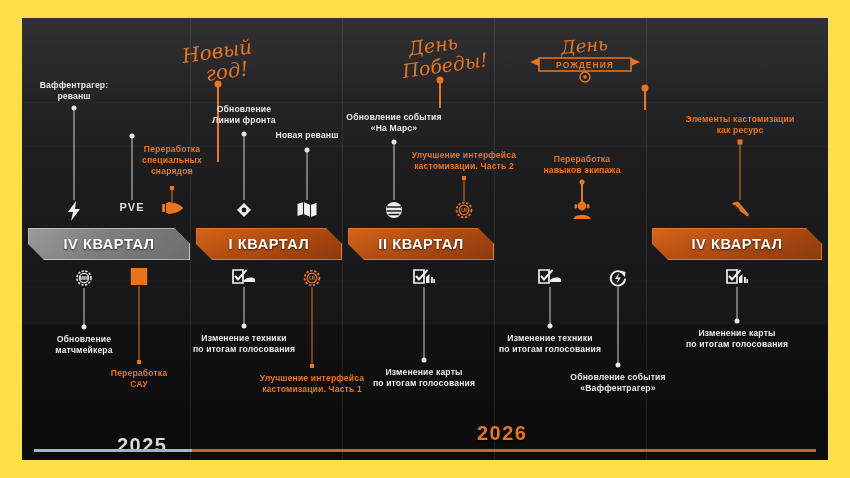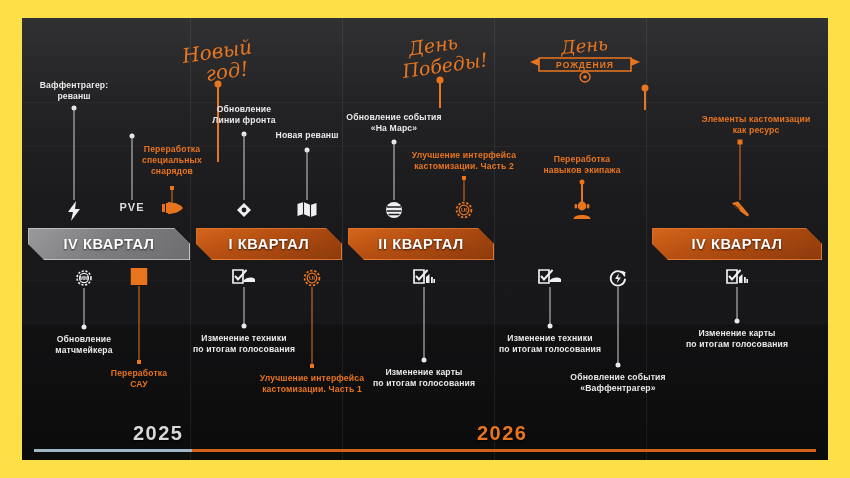--- a/index.html
+++ b/index.html
@@ -376,21 +376,21 @@
       </svg>
     </div>
     <div class="ms-stem white" style="left:596px;top:269px;height:78px;"></div>
     <div class="ms-dot white" style="left:596px;top:347px;"></div>
     <div class="ms-label white" style="left:596px;top:354px;">Обновление события<br>«Ваффентрагер»</div>
 
     <div class="col" style="left:624px;width:182px;">
       <div class="colbg"></div>
     </div>
 
-    <div class="ms-label orange" style="left:718px;top:96px;margin-left:16px;">Элементы кастомизации<br>как ресурс</div>
+    <div class="ms-label orange" style="left:718px;top:96px;">Элементы кастомизации<br>как ресурс</div>
     <div class="ms-dot orange" style="left:718px;top:124px;width:5px;height:5px;"></div>
     <div class="ms-stem orange" style="left:718px;top:124px;height:58px;"></div>
     <div class="ms-icon" style="left:718px;top:182px;">
       <svg width="22" height="22" viewBox="0 0 22 22">
         <path d="M3 3 L9 1.5 L12.5 5.5 L7.5 8.5 Z" fill="#e8741d"></path>
         <path d="M7.5 8.5 L12.5 5.5 L19.5 14 C20.5 15.3 19 17 17.6 16 Z" fill="#e8741d"></path>
         <path d="M5.5 5.2 L10.5 10.5" stroke="#1c1c1e" stroke-width="1.1"></path>
       </svg>
     </div>
 
@@ -405,19 +405,19 @@
         <path d="M3.5 8.5 L6 11.5 L14 2.5" fill="none" stroke="#f0f0f2" stroke-width="2" stroke-linecap="round"></path>
         <path d="M13 9 L16.5 6 L16.5 15 L13 15 Z" fill="#f0f0f2"></path>
         <rect x="18" y="9" width="1.8" height="6" fill="#f0f0f2"></rect>
         <rect x="20.4" y="11" width="1.6" height="4" fill="#f0f0f2"></rect>
       </svg>
     </div>
     <div class="ms-stem white" style="left:715px;top:269px;height:34px;"></div>
     <div class="ms-dot white" style="left:715px;top:303px;"></div>
     <div class="ms-label white" style="left:715px;top:310px;">Изменение карты<br>по итогам голосования</div>
 
-    <div class="year silver" style="left:95px;top:404px;margin-left:16px;">2025</div>
+    <div class="year silver" style="left:95px;top:416px;">2025</div>
     <div class="year orange" style="left:455px;top:404px;">2026</div>
     <div class="timeline tl-2025" style="left:12px;top:431px;width:158px;"></div>
     <div class="timeline tl-2026" style="left:170px;top:431px;width:624px;"></div>
 
   </div>
 </div>
 
 </body></html>

